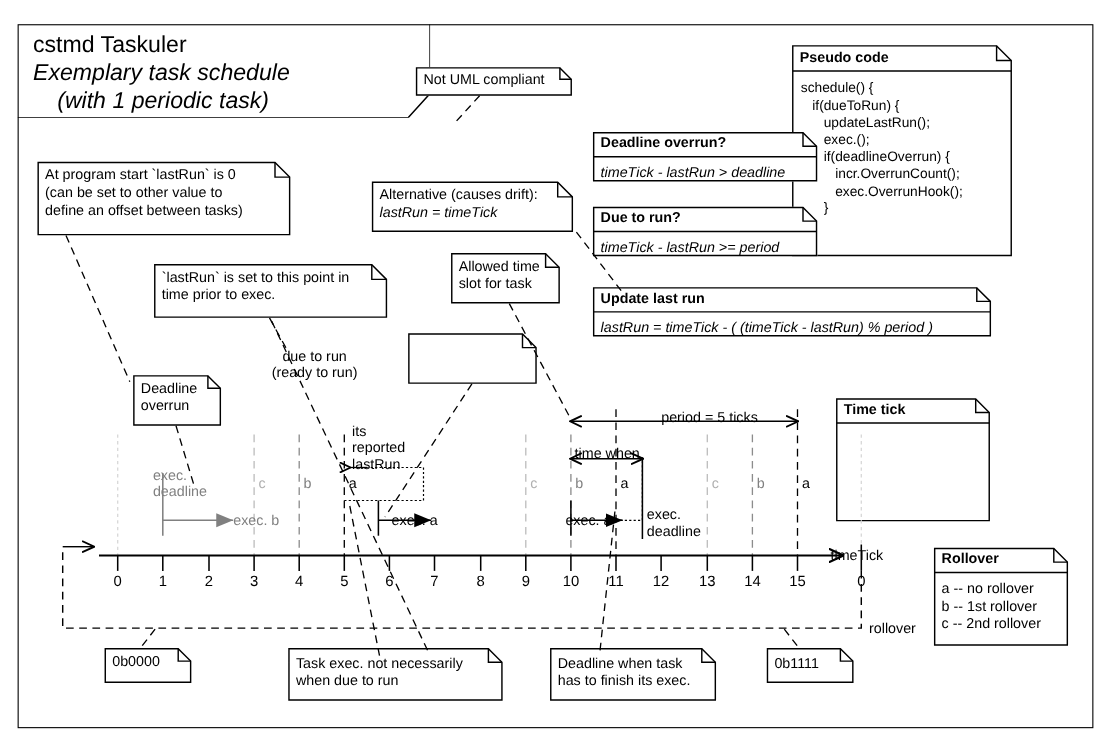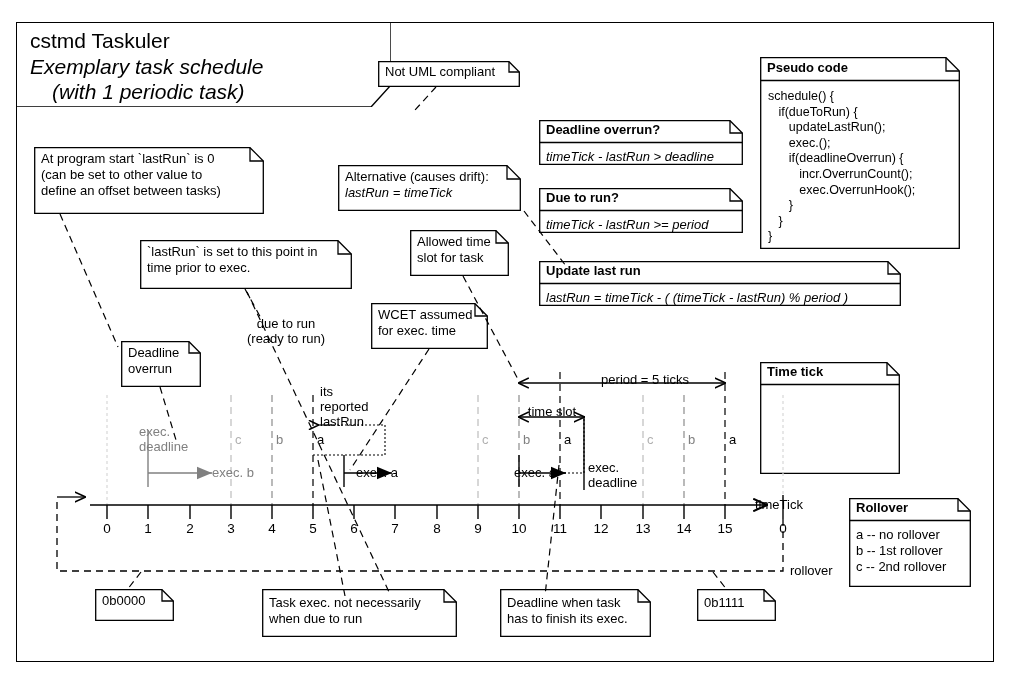--- a/index.html
+++ b/index.html
@@ -45,21 +45,21 @@
   </div>
 
   <div class="note" style="left:378px;top:61px;width:142px;height:26px;">
     <svg width="142" height="26" viewBox="0 0 142 26">
       <path d="M0.7,0.7 L131,0.7 L141.3,11 L141.3,25.3 L0.7,25.3 Z" fill="#fff" stroke="#000" stroke-width="1.3"></path>
       <path d="M131,0.7 L131,11 L141.3,11" fill="none" stroke="#000" stroke-width="1.3"></path>
     </svg>
     <div class="txt" style="padding-top:3px;">Not UML compliant</div>
   </div>
 
-  <div class="note" style="left:760px;top:41px;width:200px;height:192px;margin-top:16px;">
+  <div class="note" style="left:720px;top:41px;width:200px;height:192px;">
     <svg width="200" height="192" viewBox="0 0 200 192">
       <path d="M0.7,0.7 L186,0.7 L199.3,14 L199.3,191.3 L0.7,191.3 Z" fill="#fff" stroke="#000" stroke-width="1.3"></path>
       <path d="M186,0.7 L186,14 L199.3,14" fill="none" stroke="#000" stroke-width="1.3"></path>
       <line x1="0.7" y1="23.5" x2="199.3" y2="23.5" stroke="#000" stroke-width="1.3"></line>
     </svg>
     <div class="hdr" style="padding-top:3px;">Pseudo code</div>
     <div class="code" style="margin-top:5px;">schedule() {
    if(dueToRun) {
       updateLastRun();
       exec.();
@@ -106,22 +106,20 @@
     </svg>
     <div class="txt">Allowed time
 slot for task</div>
   </div>
 
   <div class="note" style="left:371px;top:303px;width:117px;height:46px;">
     <svg width="117" height="46" viewBox="0 0 117 46">
       <path d="M0.7,0.7 L104,0.7 L116.3,13 L116.3,45.3 L0.7,45.3 Z" fill="#fff" stroke="#000" stroke-width="1.3"></path>
       <path d="M104,0.7 L104,13 L116.3,13" fill="none" stroke="#000" stroke-width="1.3"></path>
     </svg>
-    <div class="txt">WCET assumed
-for exec. time</div>
   </div>
 
   <div class="note" style="left:121px;top:341px;width:80px;height:46px;">
     <svg width="80" height="46" viewBox="0 0 80 46">
       <path d="M0.7,0.7 L68,0.7 L79.3,12 L79.3,45.3 L0.7,45.3 Z" fill="#fff" stroke="#000" stroke-width="1.3"></path>
       <path d="M68,0.7 L68,12 L79.3,12" fill="none" stroke="#000" stroke-width="1.3"></path>
     </svg>
     <div class="txt">Deadline
 overrun</div>
   </div>
@@ -313,21 +311,21 @@
     <line x1="57" y1="497" x2="85" y2="497" stroke="#000" stroke-width="1.3" marker-end="url(#ah)" fill="none"></line>
 
   </svg>
 
   <div class="lbl" style="left:226px;top:316px;text-align:center;width:120px;">due to run
 (ready to run)</div>
   <div class="lbl" style="left:320px;top:384px;width:60px;">its
 reported
 lastRun</div>
   <div class="lbl" style="left:555px;top:372px;width:180px;text-align:center;">period = 5 ticks</div>
-  <div class="lbl" style="left:512px;top:404px;width:80px;text-align:center;">time slot</div>
+  <div class="lbl" style="left:512px;top:404px;width:80px;text-align:center;">time when</div>
   <div class="lbl" style="left:356px;top:465px;">exec. a</div>
   <div class="lbl" style="left:514px;top:465px;">exec. a</div>
   <div class="lbl gray" style="left:212px;top:465px;">exec. b</div>
   <div class="lbl gray" style="left:139px;top:424px;">exec.
 deadline</div>
   <div class="lbl" style="left:588px;top:460px;">exec.
 deadline</div>
   <div class="lbl" style="left:755px;top:497px;">timeTick</div>
   <div class="lbl" style="left:790px;top:563px;">rollover</div>
 

